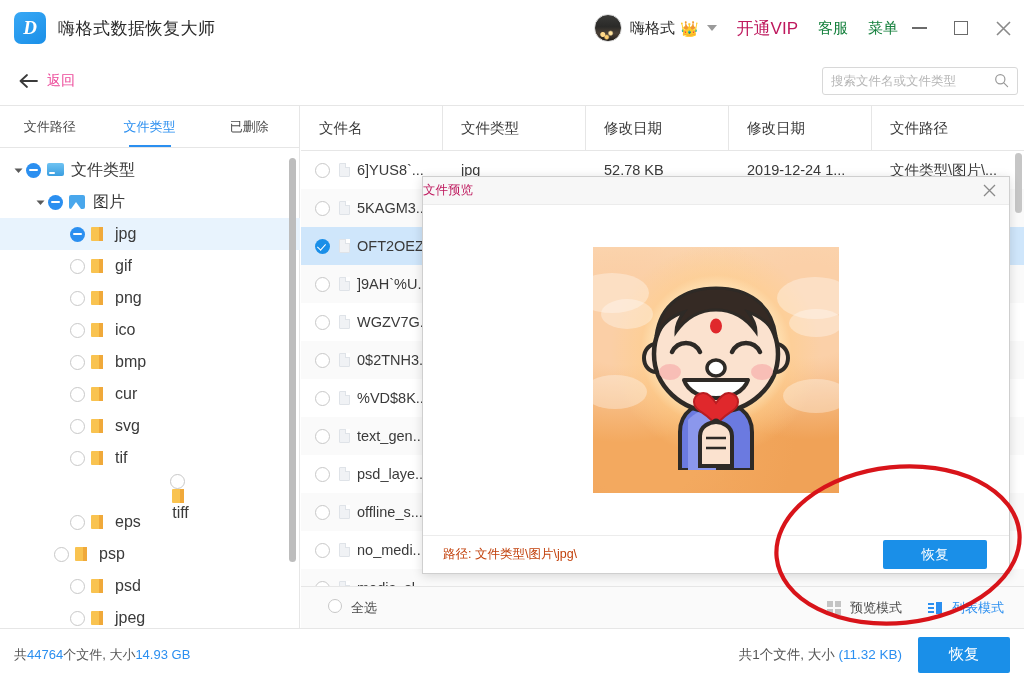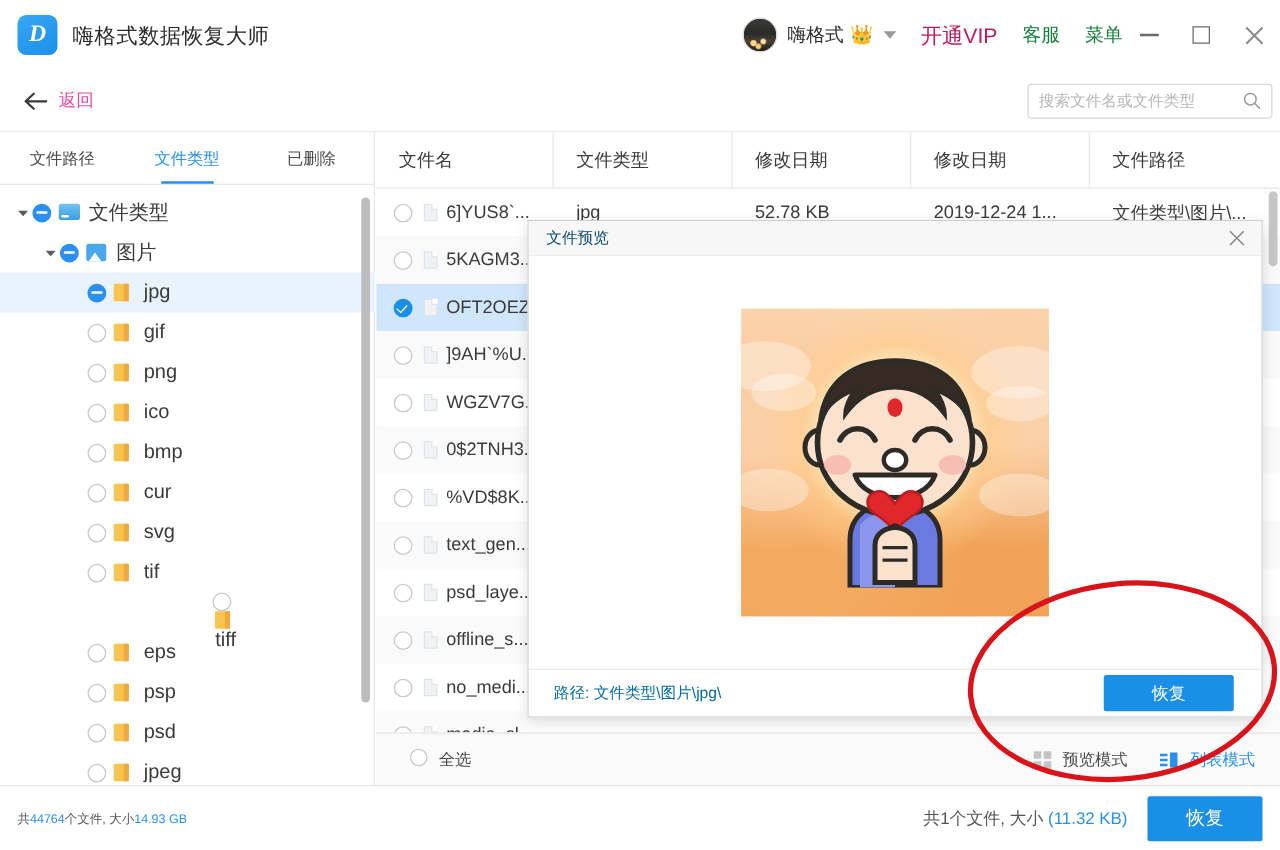--- a/index.html
+++ b/index.html
@@ -185,41 +185,41 @@
   .rows-ico .bars { display:flex;flex-direction:column;gap:2px;}
   .rows-ico .bars i { width:6px;height:2px;background:#2b8ff0;display:block;}
   .rows-ico .blk { width:6px;height:12px;background:#2b8ff0;}
 
   
   .statusbar {
     position:absolute; left:0; top:628px; width:1024px; height:52px;
     background:#fff; border-top:1px solid #e6e6e6;
     display:flex; align-items:center;
   }
-  .st-left { margin-left:14px; font-size:10px; color:#555; }
+  .st-left { margin-left:14px; font-size:13px; color:#555; }
   .st-left b { font-weight:normal; color:#2b8ff0; }
   .st-right { margin-left:auto; display:flex; align-items:center; }
   .st-info { font-size:13.5px; color:#555; margin-right:16px; }
   .st-info b { font-weight:normal; color:#2b8ff0; }
   .btn-recover {
     width:92px; height:36px; background:#1a8fe8; color:#fff; border:0;
     font-size:15px; font-family:inherit; border-radius:2px; margin-right:14px;
     display:flex; align-items:center; justify-content:center;
   }
 
   
   .dialog {
     position:absolute; left:422px; top:176px; width:588px; height:398px;
     background:#fff; border:1px solid #cfcfcf; box-shadow:0 2px 10px rgba(0,0,0,.14);
   }
   .dlg-head {
     height:28px; background:#f7f7f7; border-bottom:1px solid #ececec;
     display:flex; align-items:center;
   }
-  .dlg-title { margin-left:14px; font-size:12.5px; color:#0c4a6e; }
+  .dlg-title { font-size:12.5px; color:#be185d; }
   .dlg-close { margin-left:auto; margin-right:12px; }
   .dlg-close svg { display:block; }
   .dlg-body {
     height:330px; display:flex; align-items:center; justify-content:center; background:#fff;
   }
   .preview-img {
     width:246px; height:246px; position:relative; overflow:hidden;
     background:
       radial-gradient(circle at 50% 42%, #fffdf2 0 16%, rgba(255,243,205,.95) 26%, rgba(255,206,140,.55) 40%, rgba(250,180,130,0) 56%),
       radial-gradient(ellipse at 12% 30%, #fbcfa6 0 18%, rgba(250,200,160,0) 50%),
@@ -228,21 +228,21 @@
       radial-gradient(ellipse at 80% 80%, #f0a257 0 22%, rgba(240,162,87,0) 55%),
       linear-gradient(180deg,#fbd9b6 0%, #f8c79a 45%, #ef9f5c 100%);
   }
   .pv-cloud { position:absolute; border-radius:50%; background:rgba(255,255,255,.33); }
   .pv-char { position:absolute; left:50%; top:52%; transform:translate(-50%,-50%); }
 
   
   .dlg-foot {
     height:38px; border-top:1px solid #ececec; display:flex; align-items:center; background:#fff;
   }
-  .dlg-path { margin-left:20px; font-size:12.5px; color:#0369a1; }
+  .dlg-path { margin-left:20px; font-size:12.5px; color:#c2410c; }
   .dlg-btn {
     margin-left:auto; margin-right:22px; width:104px; height:29px;
     background:#1a8fe8; color:#fff; border:0; font-size:13.5px;
     font-family:inherit; border-radius:2px;
     display:flex; align-items:center; justify-content:center;
   }
 
   
   .annot { position:absolute; left:0; top:0; width:1024px; height:680px; pointer-events:none; }
 </style>
@@ -409,21 +409,21 @@
           <span class="tlabel">tiff</span>
         </div>
         <div class="tnode" style="padding-left: 54px;">
           <span class="twist"></span>
           <span class="tcheck empty"></span>
           <span class="ticon">
             <span class="ico-folder" style="display: block;"></span>
           </span>
           <span class="tlabel">eps</span>
         </div>
-        <div class="tnode" style="padding-left: 54px;">
+        <div class="tnode" style="padding-left: 38px;">
           <span class="twist"></span>
           <span class="tcheck empty"></span>
           <span class="ticon">
             <span class="ico-folder" style="display: block;"></span>
           </span>
           <span class="tlabel">psp</span>
         </div>
         <div class="tnode" style="padding-left: 54px;">
           <span class="twist"></span>
           <span class="tcheck empty"></span>

